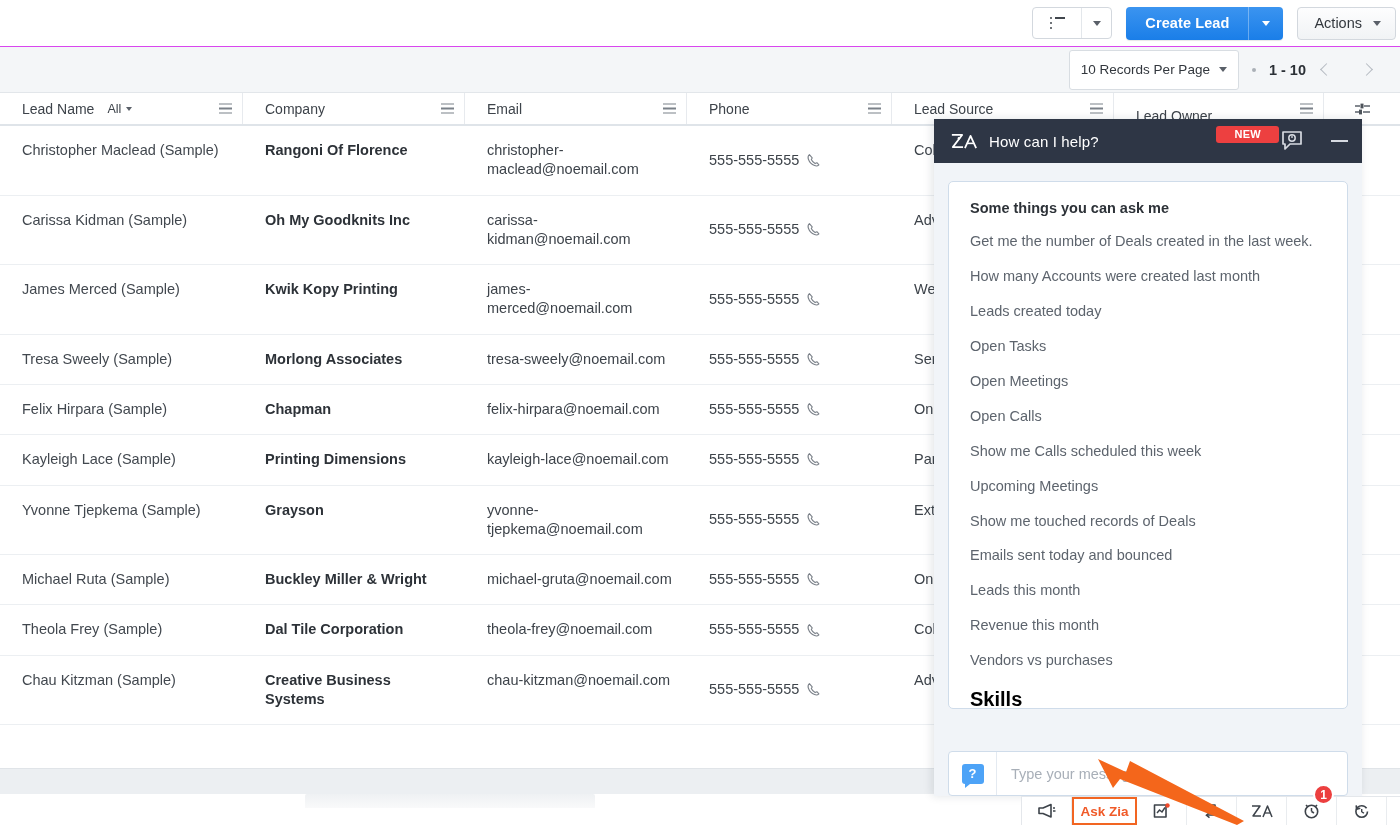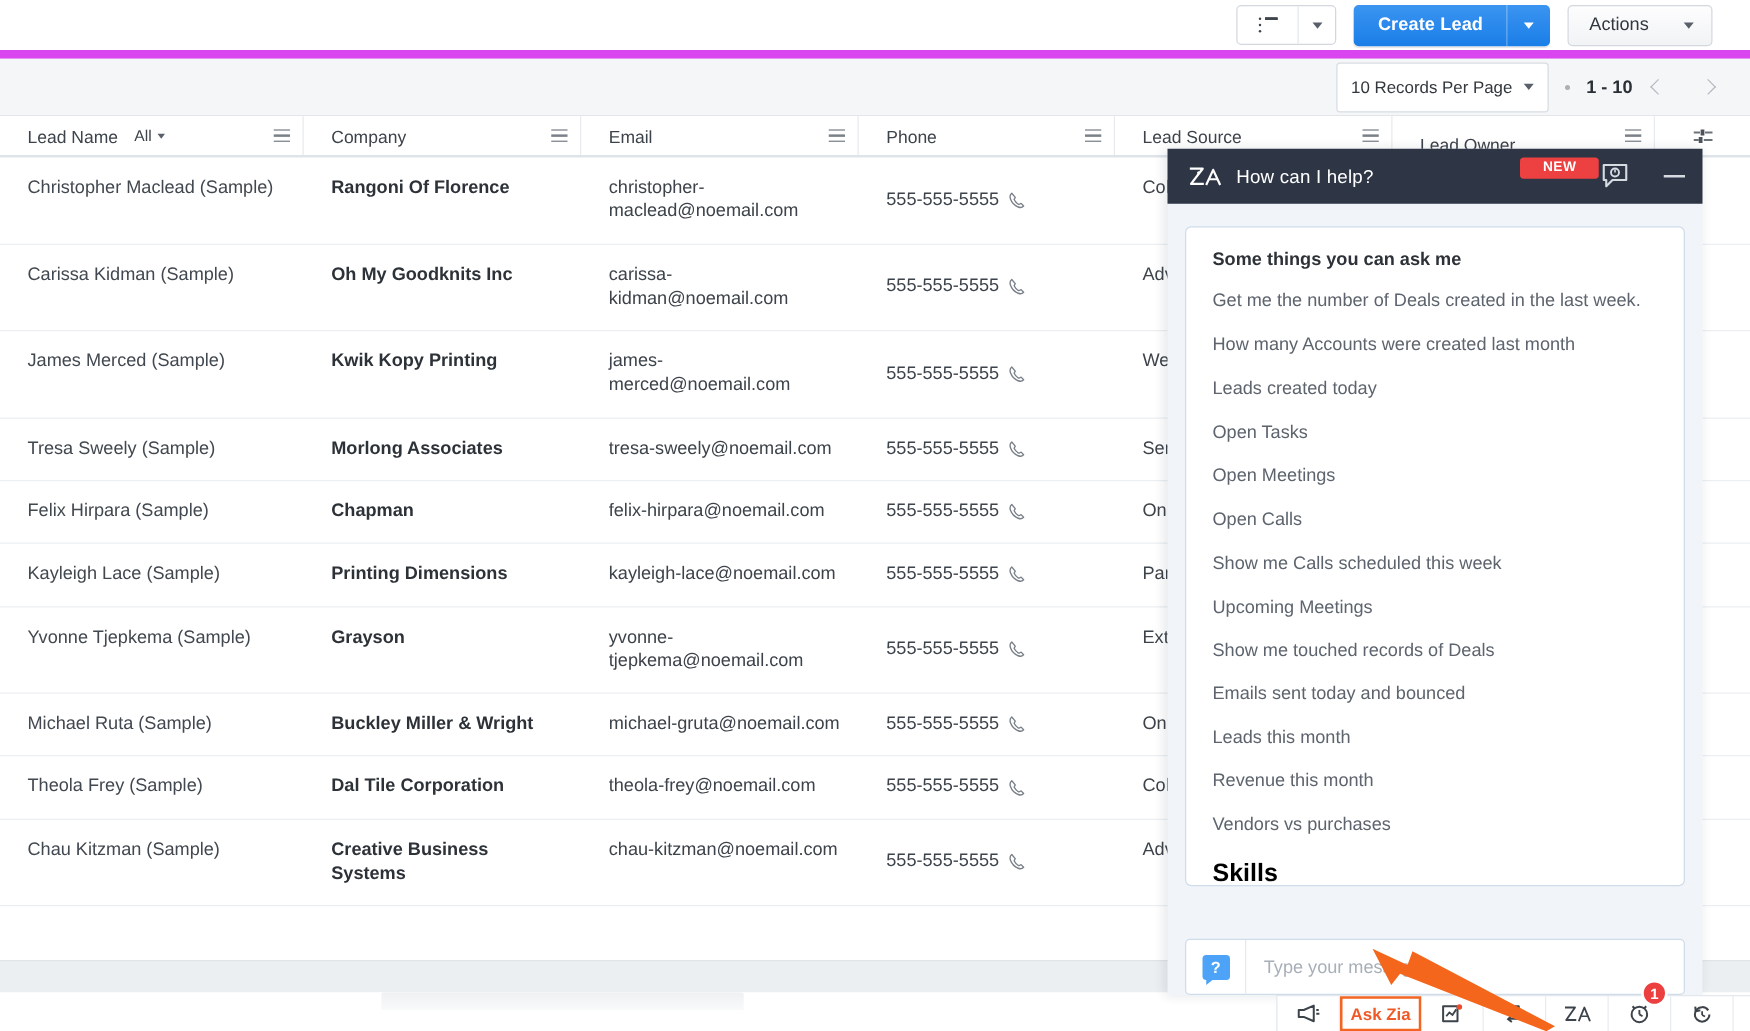--- a/index.html
+++ b/index.html
@@ -8,23 +8,23 @@
     font-family: "Liberation Sans", sans-serif;
     background: #ffffff;
     overflow: hidden;
     -webkit-font-smoothing: antialiased;
   }
   #app { position: relative; width: 1400px; height: 825px; }
 
   
   .topbar {
     position: absolute; top: 0; left: 0; width: 1400px; height: 47px;
-    background: #fff; border-bottom: 7px solid #d946ef;
+    background: #fff; border-bottom: 1px solid #d946ef;
     display: flex; align-items: center; justify-content: flex-end;
-    padding-right: 30px; gap: 14px;
+    padding-right: 4px; gap: 14px;
   }
   .viewbtn {
     display: flex; align-items: center; height: 32px;
     border: 1px solid #d3d8de; border-radius: 4px; background: #fff;
     overflow: hidden;
   }
   .viewbtn .seg { display: flex; align-items: center; justify-content: center; height: 100%; }
   .viewbtn .seg.a { width: 48px; }
   .viewbtn .seg.b { width: 30px; border-left: 1px solid #e3e7eb; }
   .listicon { width: 15px; height: 12px; position: relative; }
@@ -53,21 +53,21 @@
     box-shadow: 0 1px 1px rgba(0,0,0,0.10);
   }
   .createbtn .lbl {
     color: #fff; font-size: 14.5px; font-weight: bold; padding: 0 19px; letter-spacing: .1px;
   }
   .createbtn .drop {
     width: 35px; height: 100%; display: flex; align-items: center; justify-content: center;
     border-left: 1px solid rgba(255,255,255,0.33);
   }
   .actionsbtn {
-    display: flex; align-items: center; gap: 28px; height: 33px; padding: 0 14px 0 16px;
+    display: flex; align-items: center; gap: 11px; height: 33px; padding: 0 14px 0 16px;
     border: 1px solid #d3d8de; border-radius: 4px;
     background: linear-gradient(#fdfdfe, #f1f3f5);
     font-size: 14.5px; color: #32373d;
   }
 
   
   .pagestrip {
     position: absolute; top: 47px; left: 0; width: 1400px; height: 46px;
     background: #f4f6f8; border-bottom: 1px solid #e2e6ea;
     display: flex; align-items: center; justify-content: flex-end; padding-right: 14px;

